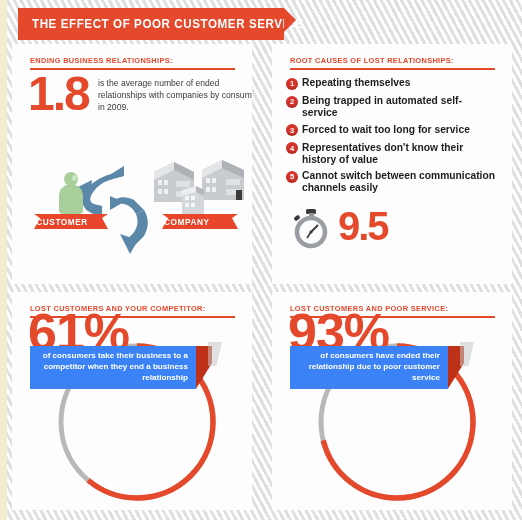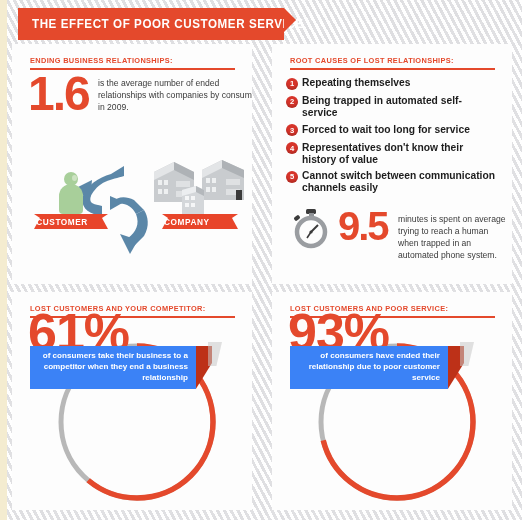--- a/index.html
+++ b/index.html
@@ -166,21 +166,21 @@
 
 <div class="title-ribbon">
   <span class="txt">THE EFFECT OF POOR CUSTOMER SERVICE</span>
   <span class="tip"></span>
 </div>
 
 <div class="panel" id="panel-tl">
   <div class="sec-head">ENDING BUSINESS RELATIONSHIPS:</div>
   <div class="sec-rule"></div>
 
-  <div class="bigstat" id="stat21">1.6</div>
+  <div class="bigstat" id="stat21">1.8</div>
   <div class="stat-note" id="note21">is the average number of ended relationships with companies by consumers in 2009.</div>
 
   <div class="illus">
 
     <svg class="arrow-svg" width="240" height="148" viewBox="0 0 240 148">
       <g fill="#5b87a8">
         <path d="M78 62 C86 44 100 44 112 40 L112 30 L99 38 C86 42 76 48 70 62 Z"></path>
         <path d="M64 52 L80 44 L78 66 Z"></path>
         <path d="M70 62 C70 74 78 78 90 80 L90 70 C82 68 78 68 78 62 Z"></path>
       </g>
@@ -272,21 +272,20 @@
     <svg width="42" height="42" viewBox="0 0 42 42" style="position:absolute;left:0;top:6px;">
       <rect x="16" y="1" width="10" height="5" rx="1.5" fill="#3b3b3b"></rect>
       <rect x="19" y="5" width="5" height="4" fill="#8f9296"></rect>
       <rect x="4" y="8" width="6" height="4" rx="1.5" fill="#3b3b3b" transform="rotate(-38 7 10)"></rect>
       <circle cx="21" cy="24" r="14" fill="none" stroke="#9a9da1" stroke-width="4.5"></circle>
       <line x1="21" y1="24" x2="28" y2="17" stroke="#3b3b3b" stroke-width="2"></line>
       <line x1="21" y1="24" x2="17" y2="30" stroke="#3b3b3b" stroke-width="1.6"></line>
       <circle cx="21" cy="24" r="1.6" fill="#3b3b3b"></circle>
     </svg>
     <div id="stat95">9.5</div>
-    <div class="stat-note" id="note95">minutes is spent on average trying to reach a human when trapped in an automated phone system.</div>
   </div>
 </div>
 
 <div class="panel" id="panel-bl">
   <div class="sec-head">LOST CUSTOMERS AND YOUR COMPETITOR:</div>
   <div class="sec-rule"></div>
 
   <div class="ring-wrap">
     <svg width="190" height="176" viewBox="0 0 190 176">
 

